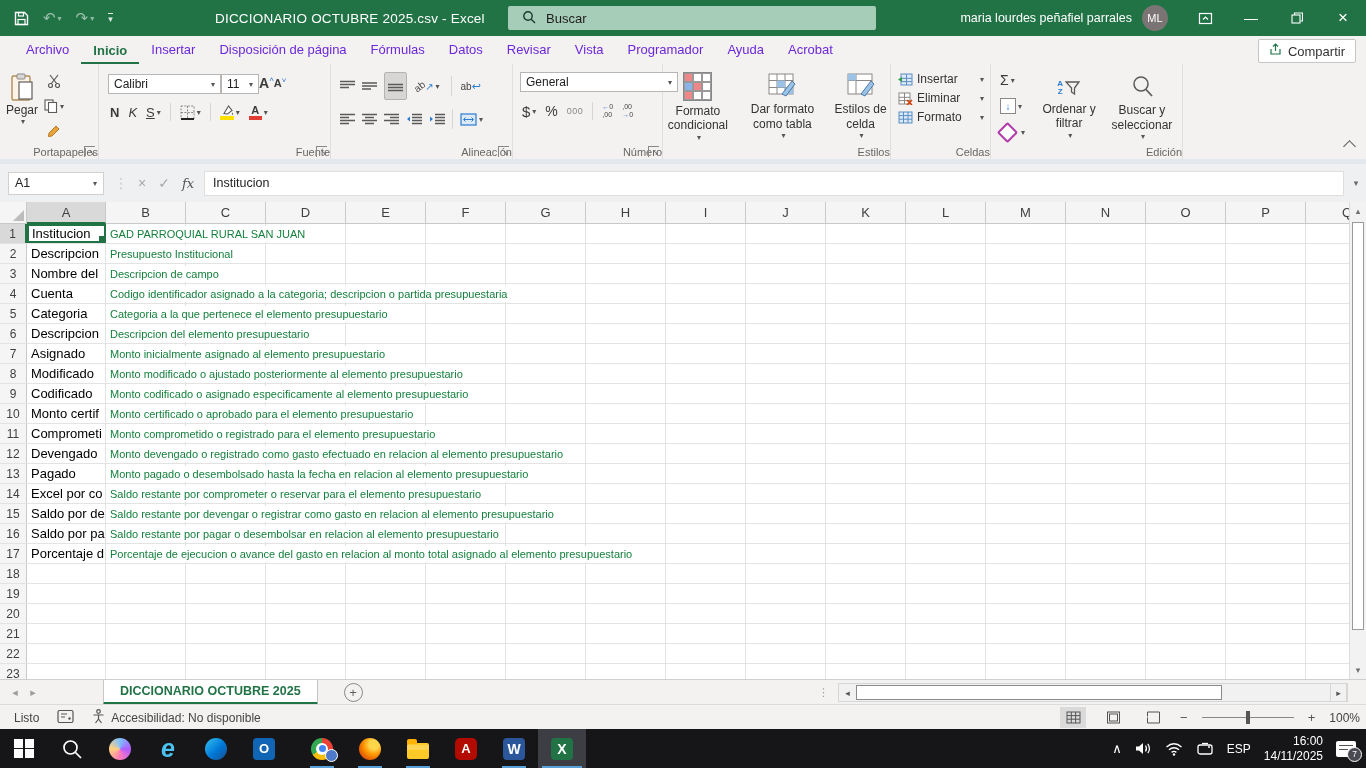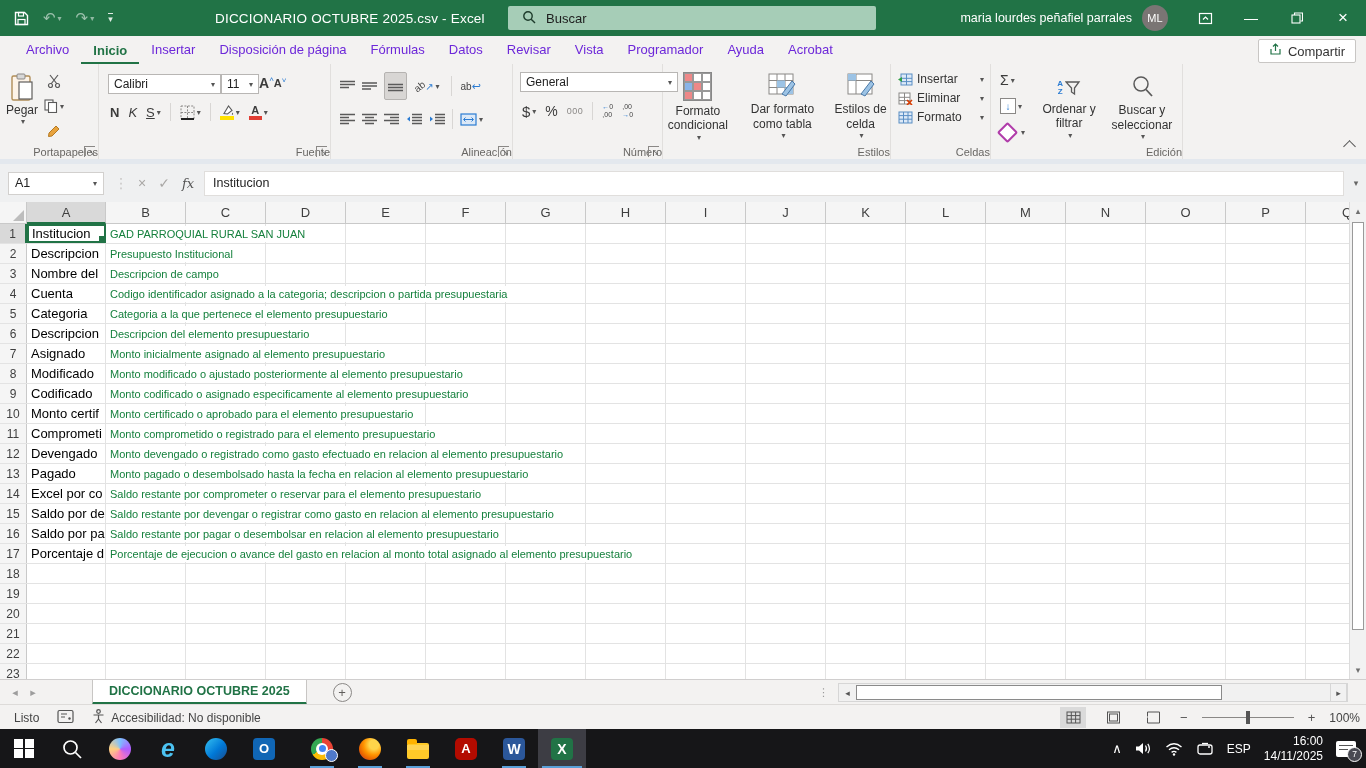--- a/index.html
+++ b/index.html
@@ -93,21 +93,21 @@
   .bt:empty{display:none}
   .vscroll{position:absolute;right:0;top:202px;width:17px;height:477px;background:#f2f2f2;border-left:1px solid #dcdcdc;box-sizing:border-box}
   .varrow{height:18px;display:flex;align-items:center;justify-content:center;color:#707070;font-size:9px}
   .vthumb{position:absolute;left:2px;right:2px;top:20px;height:408px;background:#fff;border:1px solid #9a9a9a;box-sizing:border-box}
   .vdown{position:absolute;bottom:0;left:0;right:0}
 
   
   .tabbar{top:679px;height:25px;background:#f3f2f1;border-top:1px solid #d0cece;display:flex;align-items:center}
   .navarr{color:#9d9d9d;font-size:11px;width:30px;text-align:center}
   .sheettab{height:25px;background:#fff;border-left:1px solid #c8c6c4;border-right:1px solid #c8c6c4;
-            display:flex;align-items:center;padding:0 16px;margin-left:44px;font-size:12.5px;font-weight:bold;color:#217346;
+            display:flex;align-items:center;padding:0 16px;margin-left:55px;font-size:12.5px;font-weight:bold;color:#217346;
             box-sizing:border-box;border-bottom:3px solid #217346}
   .addsheet{width:17px;height:17px;border:1px solid #8a8886;border-radius:50%;color:#605e5c;display:flex;
             align-items:center;justify-content:center;font-size:13px;margin-left:26px;line-height:1}
   .hsdots{position:absolute;left:818px;color:#9a9a9a;font-size:11px;letter-spacing:-1px}
   .hscroll{position:absolute;left:838px;right:18px;top:3px;height:19px;background:#f1f1f1;border:1px solid #d6d6d6;
            box-sizing:border-box;display:flex;align-items:center}
   .harrow{width:17px;text-align:center;color:#555;font-size:9px}
   .hthumb{width:366px;height:15px;background:#fff;border:1px solid #8a8a8a;box-sizing:border-box}
   .hright{position:absolute;right:19px;top:3px;height:19px;width:17px;display:flex;align-items:center;justify-content:center;
           color:#555;font-size:9px;background:#f1f1f1;border:1px solid #d6d6d6;box-sizing:border-box}

